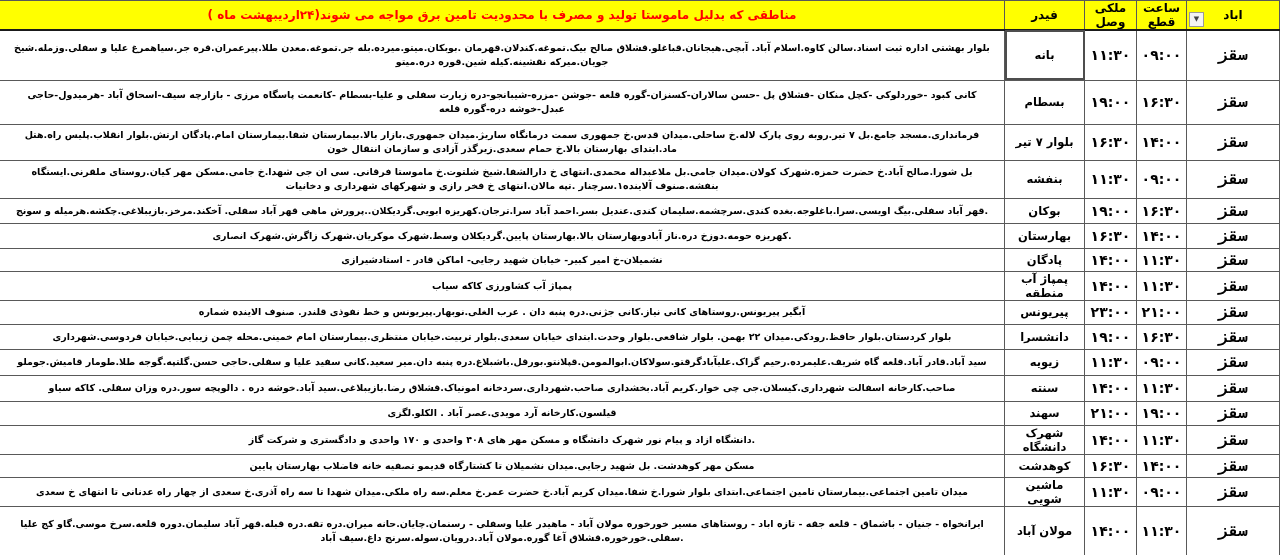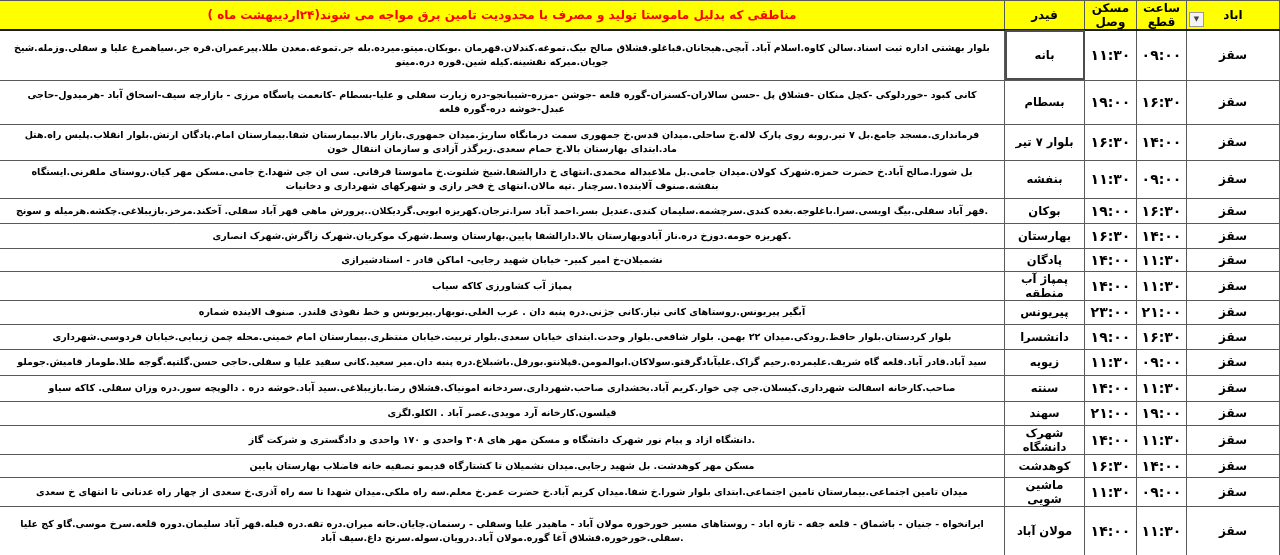--- a/index.html
+++ b/index.html
@@ -28,21 +28,21 @@
     background:var(--header-bg);
     font-size:12px;
     height:22px;
     border-bottom:2px solid #1a1a1a;
     position:relative;
   }
   thead th.title-cell{
     color:var(--title-red);
     font-size:12px;
   }
-  td.region-cell{font-size:12px;}
+  td.region-cell{font-size:16px;font-family:Liberation Mono, monospace;}
   td.time-cell{font-size:14px;letter-spacing:0.5px;}
   td.feeder-cell{font-size:11.5px;margin-top:39px;}
   td.address-cell{font-size:9.5px;line-height:1.45;padding:1px 14px;}
   td.selected{outline:2px solid #4d4d4d;outline-offset:-2px;}
   .filter-btn{
     position:absolute;
     left:2px;bottom:2px;
     width:13px;height:13px;
     background:#f3f3f3;
     border:1px solid #9a9a9a;
@@ -66,21 +66,21 @@
     </colgroup>
     <thead>
       <tr>
         <th>
           <span>اباد</span>
           <span class="filter-btn">
             <span>▼</span>
           </span>
         </th>
         <th>ساعت قطع</th>
-        <th>مسکن وصل</th>
+        <th>ملکی وصل</th>
         <th>فیدر</th>
         <th class="title-cell">مناطقی که بدلیل ماموستا تولید و مصرف با محدودیت تامین برق مواجه می شوند(۲۴اردیبهشت ماه )</th>
       </tr>
     </thead>
     <tbody>
         <tr style="height: 50px;">
     <td class="region-cell">سقز</td>
     <td class="time-cell">۰۹:۰۰</td>
     <td class="time-cell">۱۱:۳۰</td>
     <td class="feeder-cell selected">بانه</td>
@@ -112,21 +112,21 @@
     <td class="time-cell">۱۶:۳۰</td>
     <td class="time-cell">۱۹:۰۰</td>
     <td class="feeder-cell">بوکان</td>
     <td class="address-cell">.قهر آباد سفلی.بیگ اویسی.سرا.باغلوجه.بغده کندی.سرچشمه.سلیمان کندی.عندیل بسر.احمد آباد سرا.ترجان.کهریزه ابویی.گردیکلان..پرورش ماهی قهر آباد سفلی. آخکند.مرخز.بازیبلاغی.چکشه.هرمیله و سونج</td>
   </tr>
         <tr style="height: 25px;">
     <td class="region-cell">سقز</td>
     <td class="time-cell">۱۴:۰۰</td>
     <td class="time-cell">۱۶:۳۰</td>
     <td class="feeder-cell">بهارستان</td>
-    <td class="address-cell">.کهریزه حومه.دوزخ دره.ناز آبادوبهارستان بالا.دارالشفا پایین.بهارستان وسط.شهرک موکریان.شهرک زاگرش.شهرک انصاری</td>
+    <td class="address-cell">.کهریزه حومه.دوزخ دره.ناز آبادوبهارستان بالا.بهارستان پایین.گردیکلان وسط.شهرک موکریان.شهرک زاگرش.شهرک انصاری</td>
   </tr>
         <tr style="height: 23px;">
     <td class="region-cell">سقز</td>
     <td class="time-cell">۱۱:۳۰</td>
     <td class="time-cell">۱۴:۰۰</td>
     <td class="feeder-cell">پادگان</td>
     <td class="address-cell">نشمیلان-خ امیر کبیر- خیابان شهید رجایی- اماکن قادر - استادشیرازی</td>
   </tr>
         <tr style="height: 24px;">
     <td class="region-cell">سقز</td>

